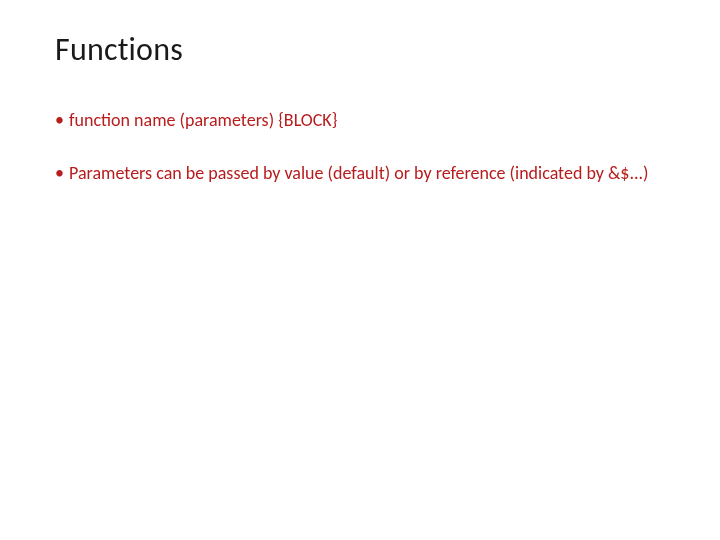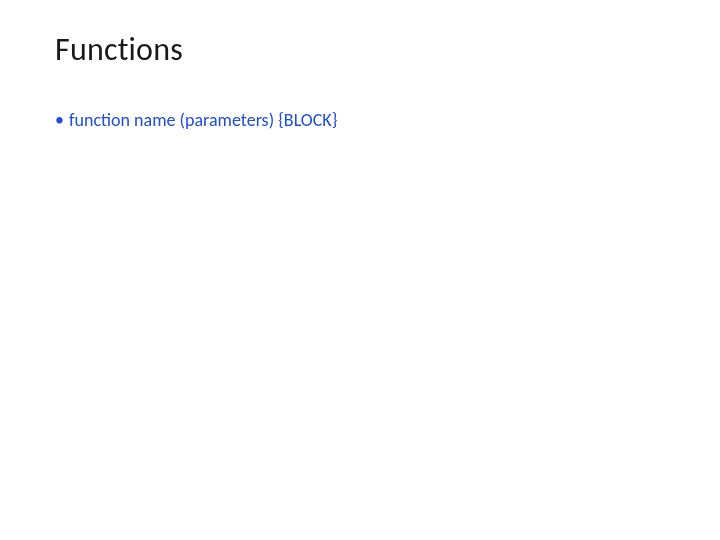--- a/index.html
+++ b/index.html
@@ -26,33 +26,34 @@
   }
   ul.bullets {
     list-style: none;
     margin: 0;
     padding: 0;
   }
   ul.bullets > li {
     position: relative;
     font-size: 18px;
     line-height: 1.3;
-    color: #1d4ed8;
+    color: #b91c1c;
     padding-left: 14px;
     margin-bottom: 30px;
   }
   ul.bullets > li::before {
     content: "•";
     position: absolute;
     left: 0;
     top: 0;
     font-size: 18px;
   }
 </style>
 </head>
 <body>
 
 <div class="slide">
   <h1 class="title">Functions</h1>
   <ul class="bullets">
     <li>function name (parameters) {BLOCK}</li>
+    <li>Parameters can be passed by value (default) or by reference (indicated by &amp;$...)</li>
   </ul>
 </div>
 
 </body></html>

